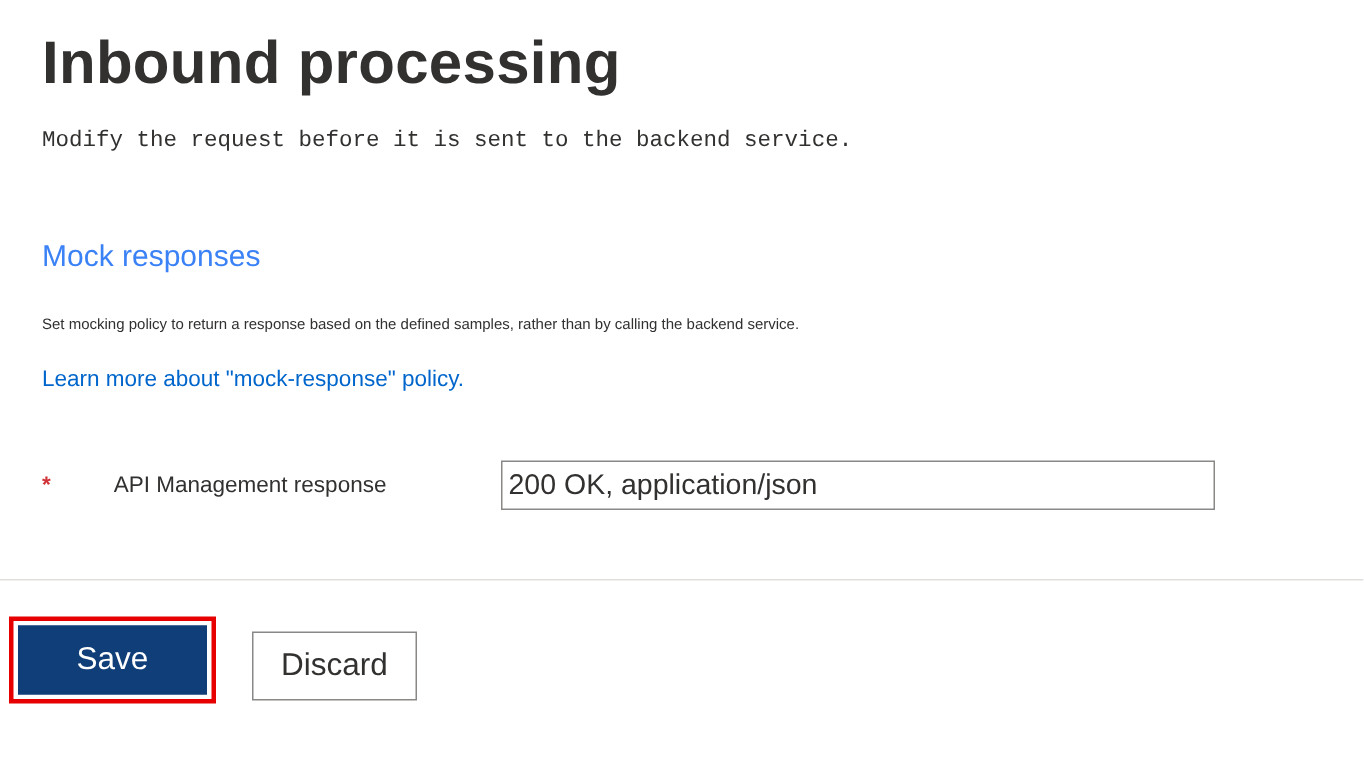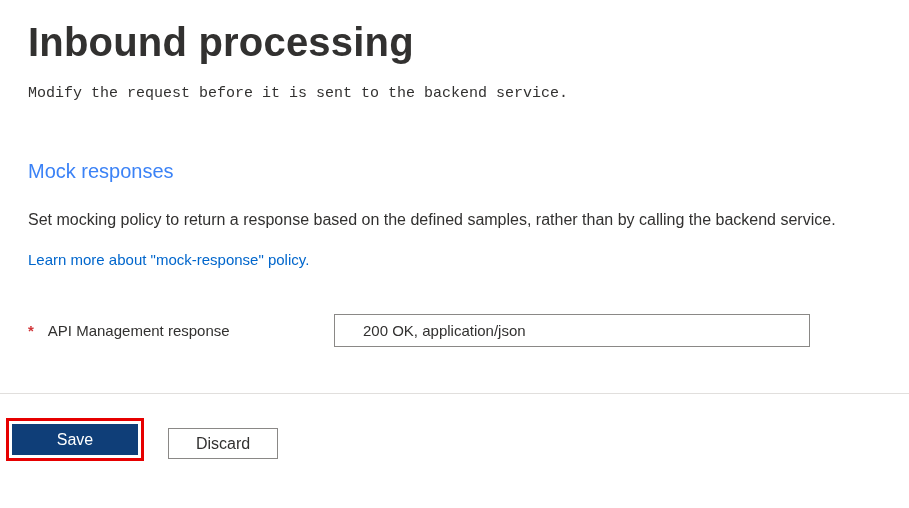--- a/index.html
+++ b/index.html
@@ -29,21 +29,21 @@
       margin-bottom: 58px;
       font-family: Liberation Mono, monospace;
     }
     .section-title {
       font-size: 20px;
       font-weight: 400;
       color: #3b82f6;
       margin-bottom: 28px;
     }
     .section-desc {
-      font-size: 16px;
+      font-size: 10px;
       color: #323130;
       margin-bottom: 22px;
     }
     .link {
       color: #0066cc;
       text-decoration: none;
       font-size: 15px;
       display: inline-block;
       margin-bottom: 46px;
       cursor: pointer;
@@ -59,27 +59,28 @@
       width: 306px;
       font-size: 15px;
     }
     .required-asterisk {
       color: #d13438;
       margin-right: 14px;
       font-weight: 600;
     }
     .field-label {
       color: #323130;
+      margin-left: 28px;
     }
     .field-input {
       width: 476px;
       height: 33px;
       border: 1px solid #8a8886;
-      padding: 0 28px;
-      font-size: 15px;
+      padding: 0 4px;
+      font-size: 19px;
       font-family: inherit;
       color: #323130;
       background: #ffffff;
     }
     .divider {
       border: none;
       border-top: 1px solid #e1dfdd;
       margin: 0 0 24px 0;
       margin-left: -28px;
       width: calc(100% + 56px);
@@ -88,23 +89,23 @@
       display: flex;
       gap: 24px;
       margin-left: -22px;
     }
     .save-highlight {
       border: 3px solid #e60000;
       padding: 3px;
       display: inline-block;
     }
     .btn {
-      height: 31px;
+      height: 46px;
       min-width: 110px;
-      font-size: 16px;
+      font-size: 21px;
       font-family: inherit;
       cursor: pointer;
       display: inline-flex;
       align-items: center;
       justify-content: center;
     }
     .btn-primary {
       background: #0f3e78;
       color: #ffffff;
       border: 1px solid #0f3e78;

